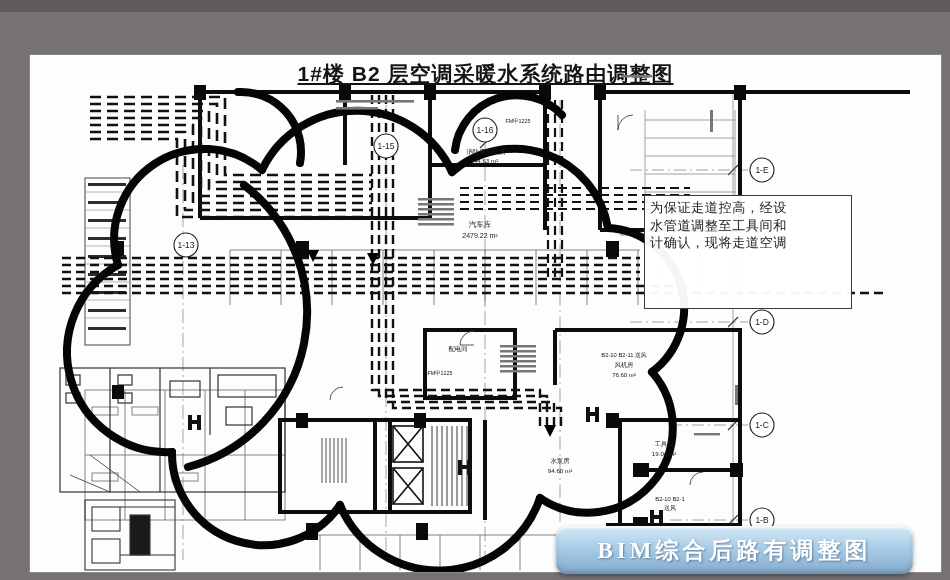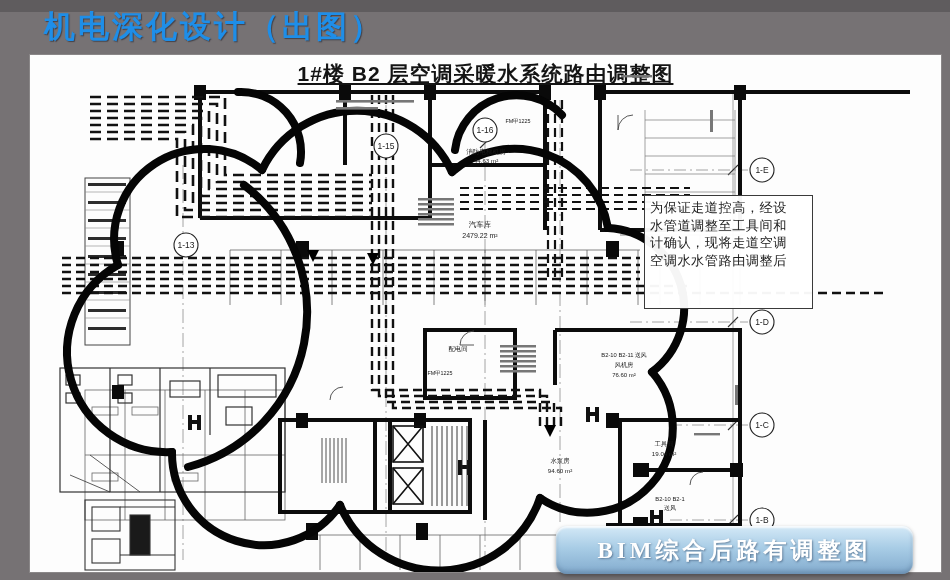--- a/index.html
+++ b/index.html
@@ -28,21 +28,21 @@
   }
   .drawing-title{
     position:absolute;left:0;top:5px;width:100%;
     text-align:center;
     font-size:21px;font-weight:bold;color:#141414;letter-spacing:1px;
     white-space:nowrap;
     text-decoration:underline;
   }
   .plan-svg{position:absolute;left:0;top:0;}
   .note-box{
-    position:absolute;left:614px;top:140px;width:169px;height:114px;
+    position:absolute;left:614px;top:140px;width:208px;height:114px;
     border:1.3px solid #3a3a3a;
     background:rgba(255,255,255,.96);
     padding:3px 5px;
     box-sizing:border-box;
     font-family:"Liberation Serif", serif;
     font-size:13.2px;line-height:17.6px;letter-spacing:.5px;color:#222;
     white-space:nowrap;
   }
   .banner{
     position:absolute;left:556px;top:526px;width:357px;height:48px;
@@ -55,21 +55,20 @@
     font-size:23px;font-weight:600;letter-spacing:4px;
     text-shadow:1px 1px 2px rgba(40,60,90,.5);
     white-space:nowrap;
   }
 </style>
 </head>
 <body>
 
 <div class="slide">
 
-  <div class="header-title">机电深化设计（出图）</div>
 
   <div class="paper">
 
     <div class="drawing-title">1#楼 B2 层空调采暖水系统路由调整图</div>
 
     <svg class="plan-svg" width="911" height="517" viewBox="0 0 911 517" xmlns="http://www.w3.org/2000/svg">
 
       <g stroke="#9a9a9a" stroke-width="0.9" fill="none">
         <path d="M153,110 V505" stroke-dasharray="14 4 2 4"></path>
         <path d="M356,50 V505" stroke-dasharray="14 4 2 4"></path>
@@ -369,21 +368,20 @@
 
         <text x="410" y="320" font-size="5.4">FM甲1225</text>
         <text x="488" y="68" font-size="5.4">FM甲1225</text>
       </g>
     </svg>
 
     <div class="note-box">
       <div>为保证走道控高，经设</div>
       <div>水管道调整至工具间和</div>
       <div>计确认，现将走道空调</div>
-      <div>空调水水管路由调整后</div>
     </div>
   </div>
 
   <div class="banner">
     <span>BIM综合后路有调整图</span>
   </div>
 
 </div>
 
 </body></html>

